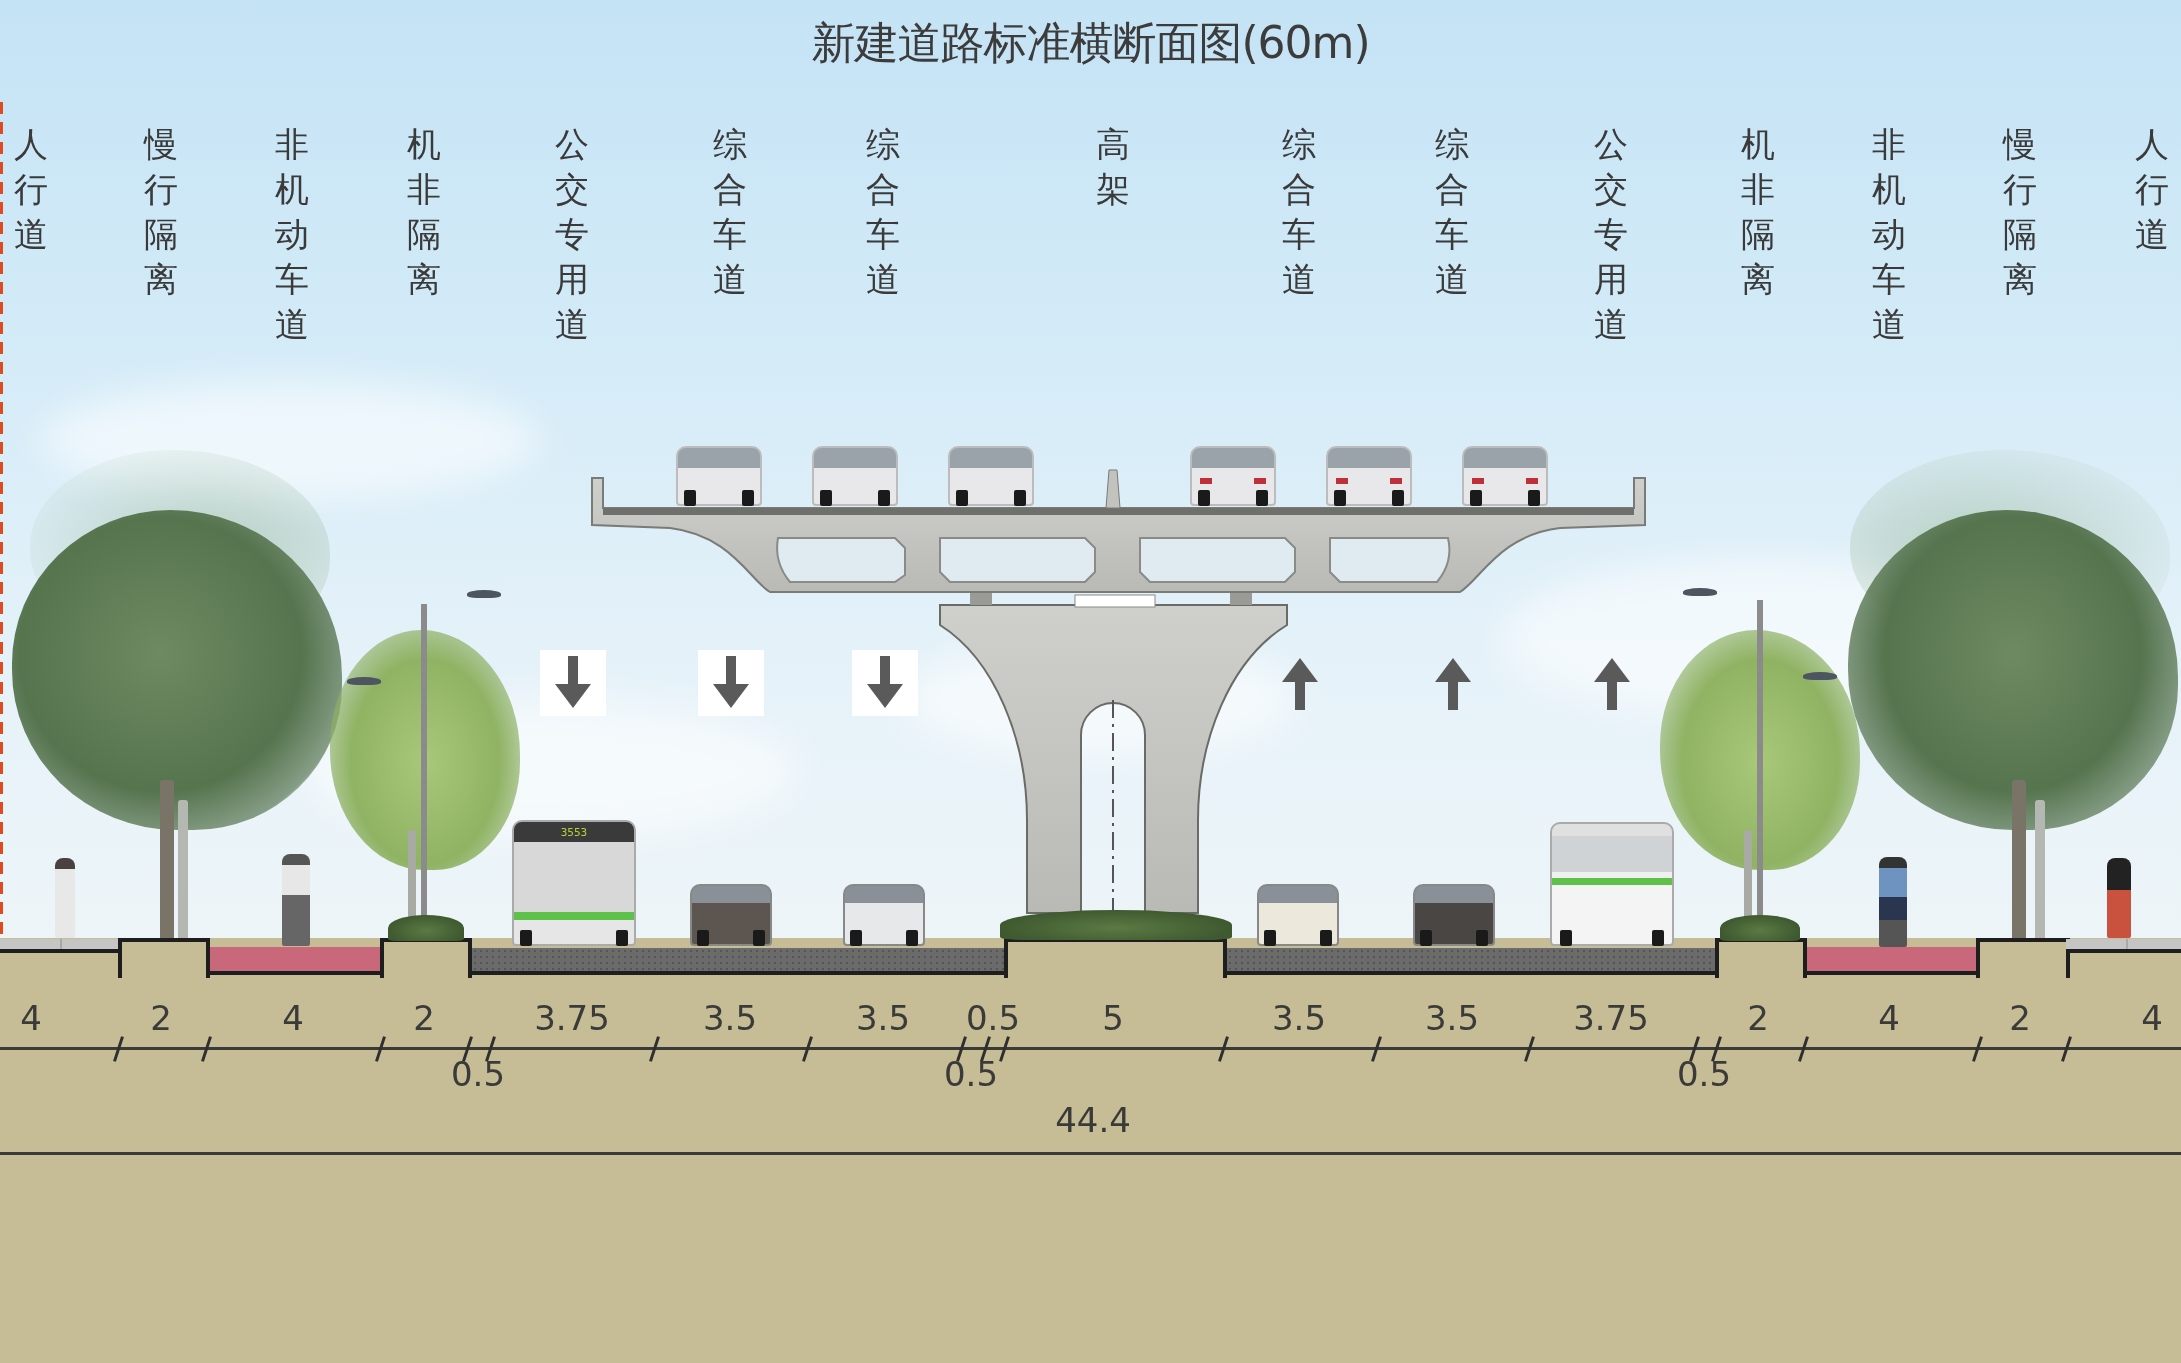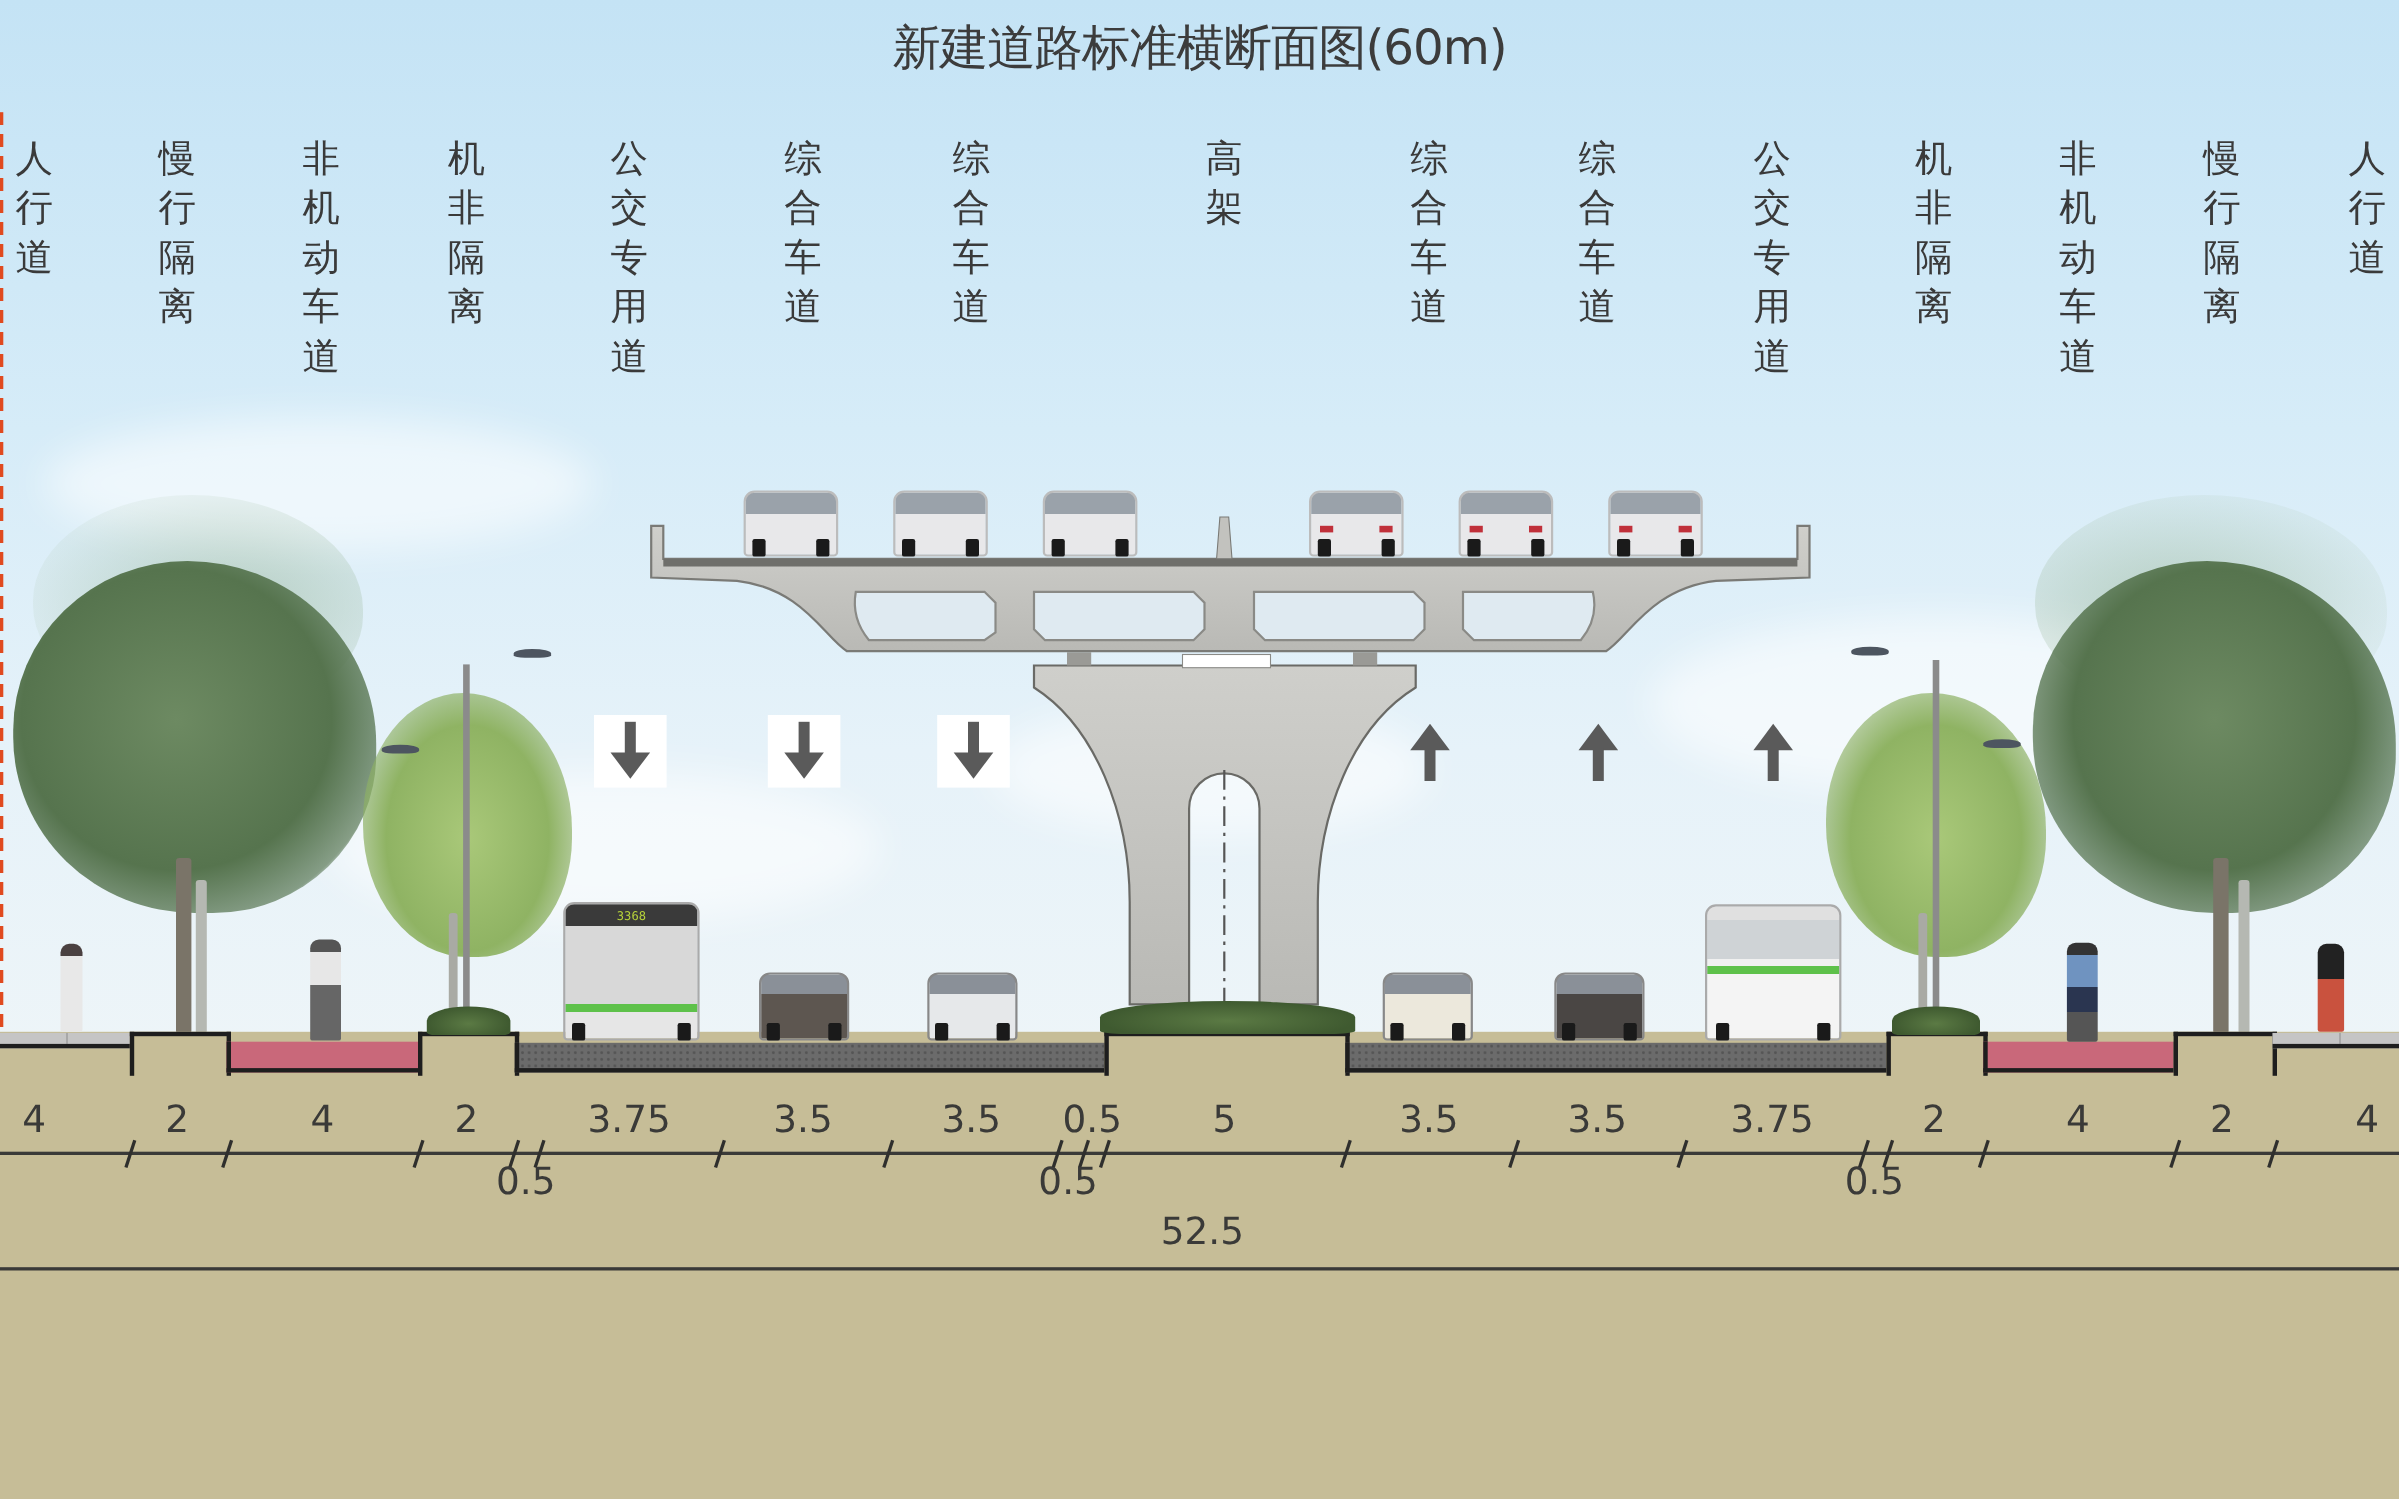--- a/index.html
+++ b/index.html
@@ -191,21 +191,21 @@
 <div class="bike" style="left:1803px;top:947px;width:177px;height:28px;"></div>
 <div class="block" style="left:1976px;top:938px;width:94px;height:40px;"></div>
 <div class="pave" style="left:2066px;top:939px;width:115px;height:14px;"></div>
 
 <div class="shrub" style="left:388px;top:915px;width:76px;height:26px;"></div>
 <div class="shrub" style="left:1000px;top:910px;width:232px;height:30px;"></div>
 <div class="shrub" style="left:1720px;top:915px;width:80px;height:26px;"></div>
 
 <div id="ground-vehicles">
     <div class="vehicle" style="left:512px;top:820px;width:124px;height:126px;background:linear-gradient(#3a3a3a 0 16%,#d8d8d8 16% 74%,#5ec14a 74% 80%,#e6e6e6 80%);border:2px solid #aaa;">
-      <div style="position:absolute;left:20px;top:4px;width:80px;height:14px;color:#b6d23a;font-size:11px;text-align:center;font-family:&quot;DejaVu Sans Mono&quot;,monospace;">3368</div>
+      <div style="position:absolute;left:20px;top:4px;width:80px;height:14px;color:#b6d23a;font-size:11px;text-align:center;font-family:&quot;DejaVu Sans Mono&quot;,monospace;">3553</div>
       <div class="wheel" style="left:6px;"></div>
       <div class="wheel" style="right:6px;"></div>
     </div>
     <div class="vehicle" style="left:1550px;top:822px;width:124px;height:124px;background:linear-gradient(#e0e0e0 0 10%,#cfd3d6 10% 40%,#f0f0f0 40% 45%,#5ec14a 45% 51%,#f4f4f4 51%);border:2px solid #aaa;">
       <div class="wheel" style="left:8px;"></div>
       <div class="wheel" style="right:8px;"></div>
     </div>
     <div class="vehicle" style="left:690px;top:884px;width:82px;height:62px;background:linear-gradient(#8a9098 0 30%,#5d5650 30%);border:2px solid #888;">
       <div class="wheel" style="left:5px;"></div>
       <div class="wheel" style="right:5px;"></div>
@@ -266,14 +266,14 @@
     <div class="dim" style="left:1758px;top:998px;">2</div>
     <div class="dim" style="left:1889px;top:998px;">4</div>
     <div class="dim" style="left:2020px;top:998px;">2</div>
     <div class="dim" style="left:2152px;top:998px;">4</div>
   </div>
 <div id="dims-lower">
     <div class="dim" style="left:478px;top:1054px;">0.5</div>
     <div class="dim" style="left:971px;top:1054px;">0.5</div>
     <div class="dim" style="left:1704px;top:1054px;">0.5</div>
   </div>
-<div class="dim" style="left:1093px;top:1100px;">52.5</div>
+<div class="dim" style="left:1093px;top:1100px;">44.4</div>
 <div class="dimline" style="top:1152px;"></div>
 
 </body></html>

